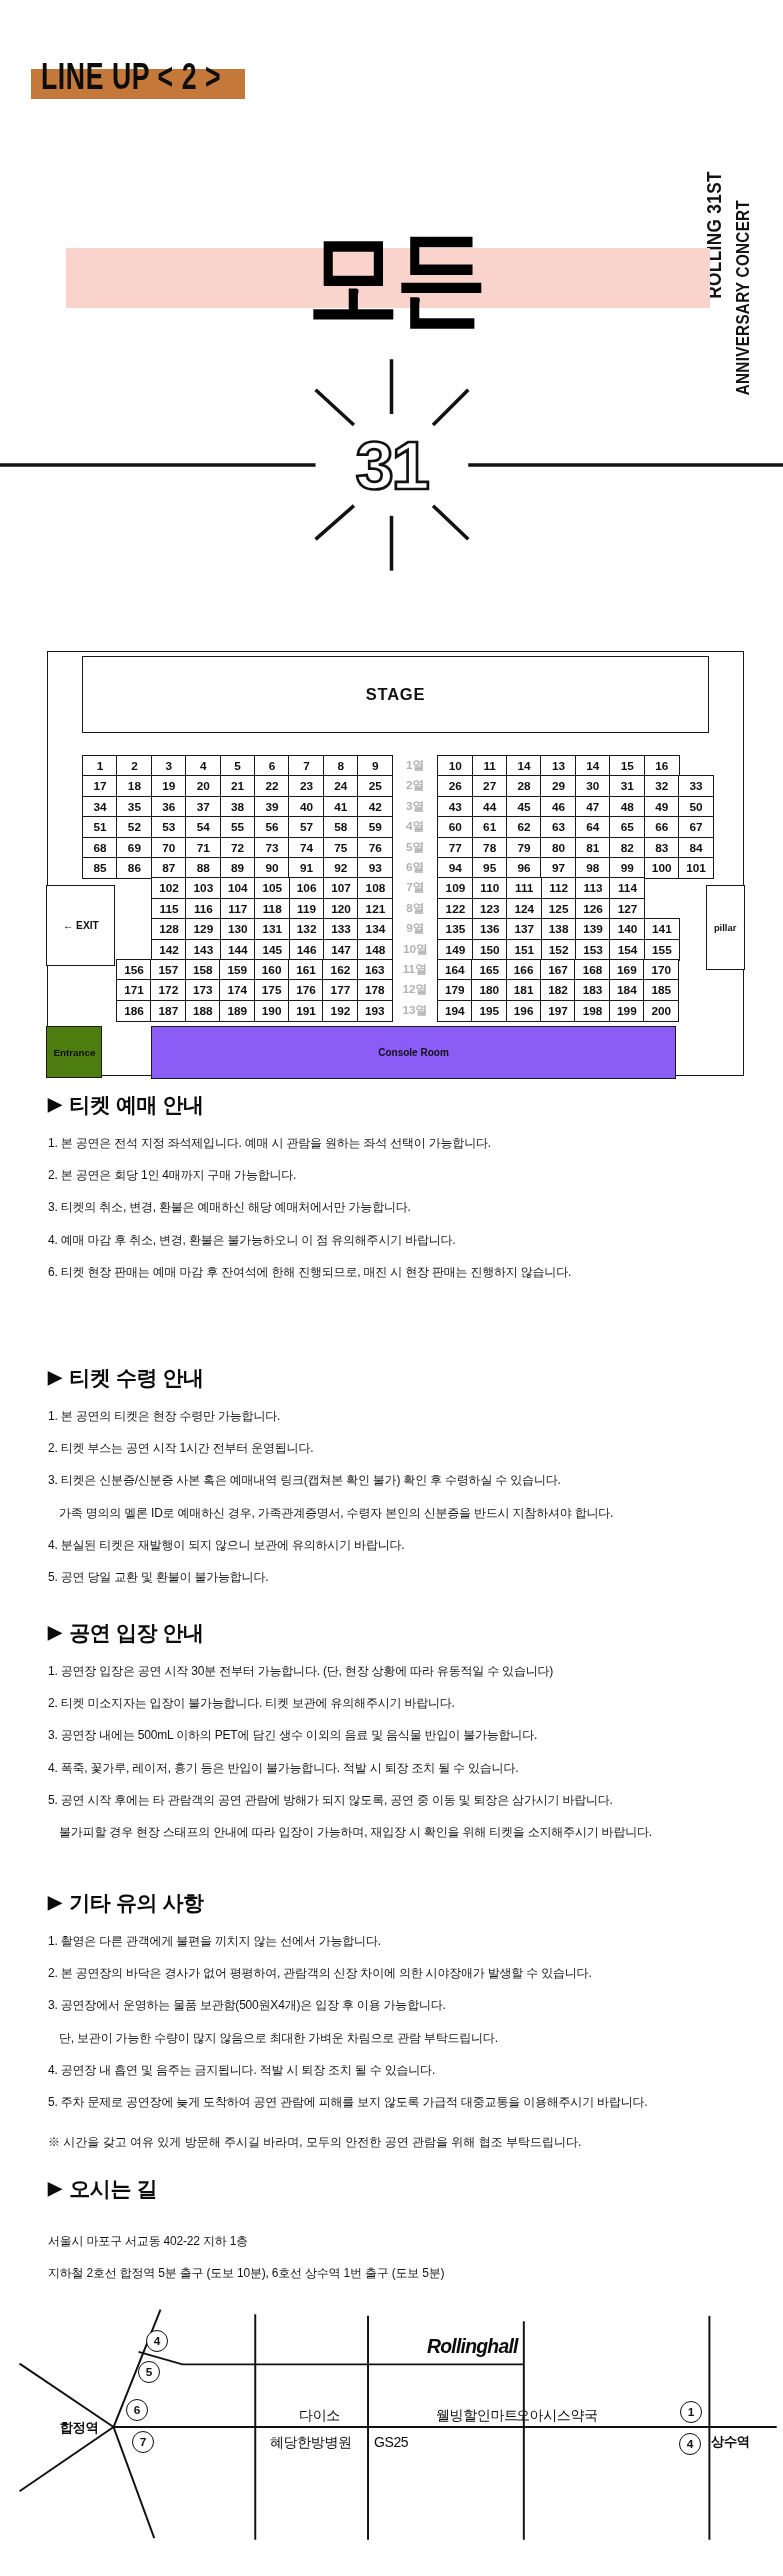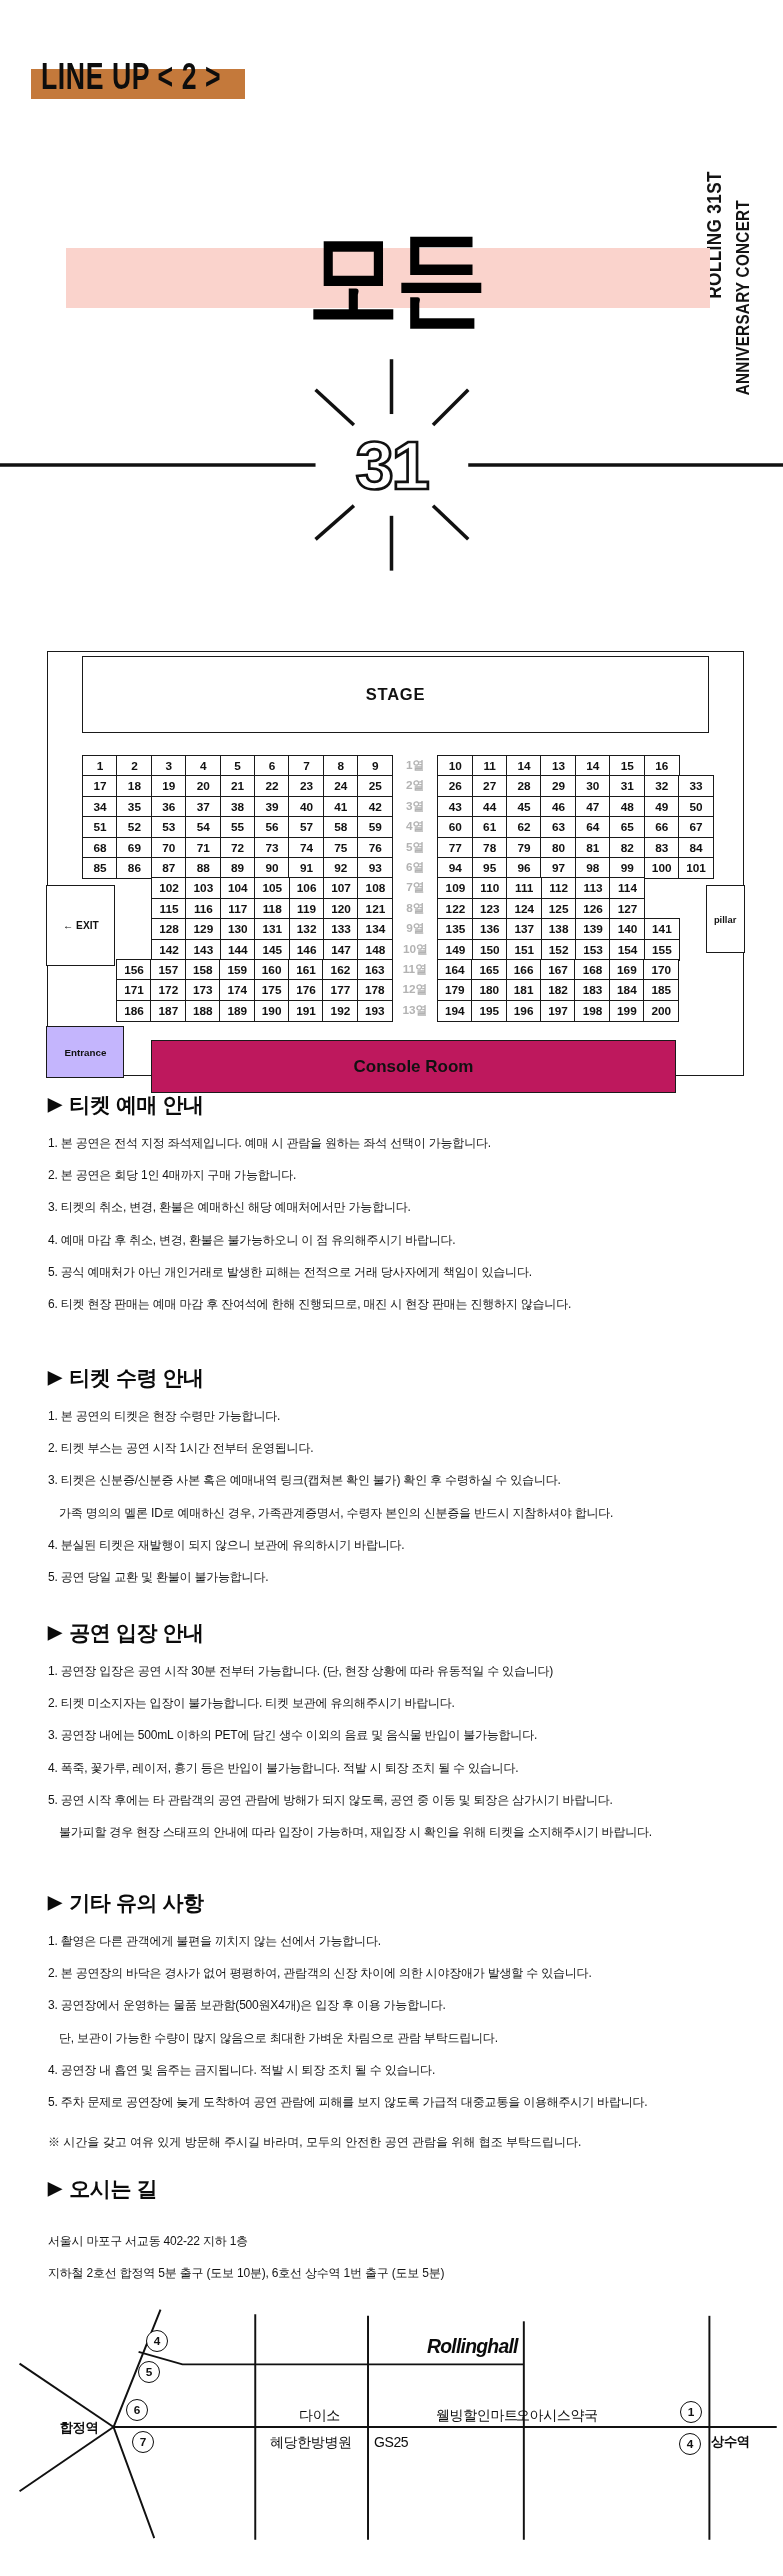--- a/index.html
+++ b/index.html
@@ -42,26 +42,26 @@
   .seat-cell {
     box-sizing:border-box; width:36px; height:22px; border:1.6px solid #1a1a1a;
     display:flex; align-items:center; justify-content:center;
     font-size:11.8px; font-weight:bold; background:#fff;
   }
   .seat-cell + .seat-cell { margin-left:-1.6px; }
   .row-label { width:44px; height:22px; display:flex; align-items:center; justify-content:center;
                font-size:11.8px; font-weight:bold; color:#b3b3b3; }
   .exit-box { left:-1.6px; top:233px; width:69px; height:81px; border:1.6px solid #1a1a1a; box-sizing:border-box;
               display:flex; align-items:center; justify-content:center; font-size:10.2px; font-weight:bold; background:#fff; }
-  .pillar-box { right:-1.6px; top:233px; width:39px; height:68px; border:1.6px solid #1a1a1a; box-sizing:border-box;
+  .pillar-box { right:-1.6px; top:233px; width:39px; height:85px; border:1.6px solid #1a1a1a; box-sizing:border-box;
               display:flex; align-items:center; justify-content:center; font-size:9.4px; font-weight:bold; background:#fff; }
-  .entrance-box { left:-1.6px; top:374px; width:78px; height:52px; border:1.6px solid #1a1a1a; box-sizing:border-box;
-              display:flex; align-items:center; justify-content:center; font-size:9.8px; font-weight:bold; background:#c4b5fd; }
-  .console-box { left:103px; top:388px; width:525px; height:53px; border:1.6px solid #1a1a1a; box-sizing:border-box;
-              display:flex; align-items:center; justify-content:center; font-size:17px; font-weight:bold; background:#be185d; }
+  .entrance-box { left:-1.6px; top:374px; width:56px; height:52px; border:1.6px solid #1a1a1a; box-sizing:border-box;
+              display:flex; align-items:center; justify-content:center; font-size:9.8px; font-weight:bold; background:#4d7c0f; }
+  .console-box { left:103px; top:374px; width:525px; height:53px; border:1.6px solid #1a1a1a; box-sizing:border-box;
+              display:flex; align-items:center; justify-content:center; font-size:10px; font-weight:bold; background:#8b5cf6; }
 
   
   .section { position:absolute; left:30px; width:729px;margin-left:18px; }
   .section h2 { margin:0; font-size:21px; font-weight:bold; color:#0b0b0b; letter-spacing:-0.4px; }
   .section h2 .marker { font-size:18px; margin-right:7.8px; position:relative; top:-1.6px; }
   .section .items { margin-top:17px; }
   .section .item { font-size:12px; line-height:15.7px; margin:0 0 16.5px 0; color:#141414; letter-spacing:-0.2px; }
   .section .item.indent { padding-left:11px; }
   .section .note { font-size:12px; margin-top:23.5px; color:#141414; }
 
@@ -418,21 +418,20 @@
 </div>
 
 <div id="sections-root">
     <div class="section" style="top: 1091px;">
       <h2><span class="marker">▶</span>티켓 예매 안내</h2>
       <div class="items">
         <p class="item">1. 본 공연은 전석 지정 좌석제입니다. 예매 시 관람을 원하는 좌석 선택이 가능합니다.</p>
         <p class="item">2. 본 공연은 회당 1인 4매까지 구매 가능합니다.</p>
         <p class="item">3. 티켓의 취소, 변경, 환불은 예매하신 해당 예매처에서만 가능합니다.</p>
         <p class="item">4. 예매 마감 후 취소, 변경, 환불은 불가능하오니 이 점 유의해주시기 바랍니다.</p>
-        <p class="item">5. 공식 예매처가 아닌 개인거래로 발생한 피해는 전적으로 거래 당사자에게 책임이 있습니다.</p>
         <p class="item">6. 티켓 현장 판매는 예매 마감 후 잔여석에 한해 진행되므로, 매진 시 현장 판매는 진행하지 않습니다.</p>
       </div>
     </div>
     <div class="section" style="top: 1364px;">
       <h2><span class="marker">▶</span>티켓 수령 안내</h2>
       <div class="items">
         <p class="item">1. 본 공연의 티켓은 현장 수령만 가능합니다.</p>
         <p class="item">2. 티켓 부스는 공연 시작 1시간 전부터 운영됩니다.</p>
         <p class="item">3. 티켓은 신분증/신분증 사본 혹은 예매내역 링크(캡쳐본 확인 불가) 확인 후 수령하실 수 있습니다.</p>
         <p class="item indent">가족 명의의 멜론 ID로 예매하신 경우, 가족관계증명서, 수령자 본인의 신분증을 반드시 지참하셔야 합니다.</p>

